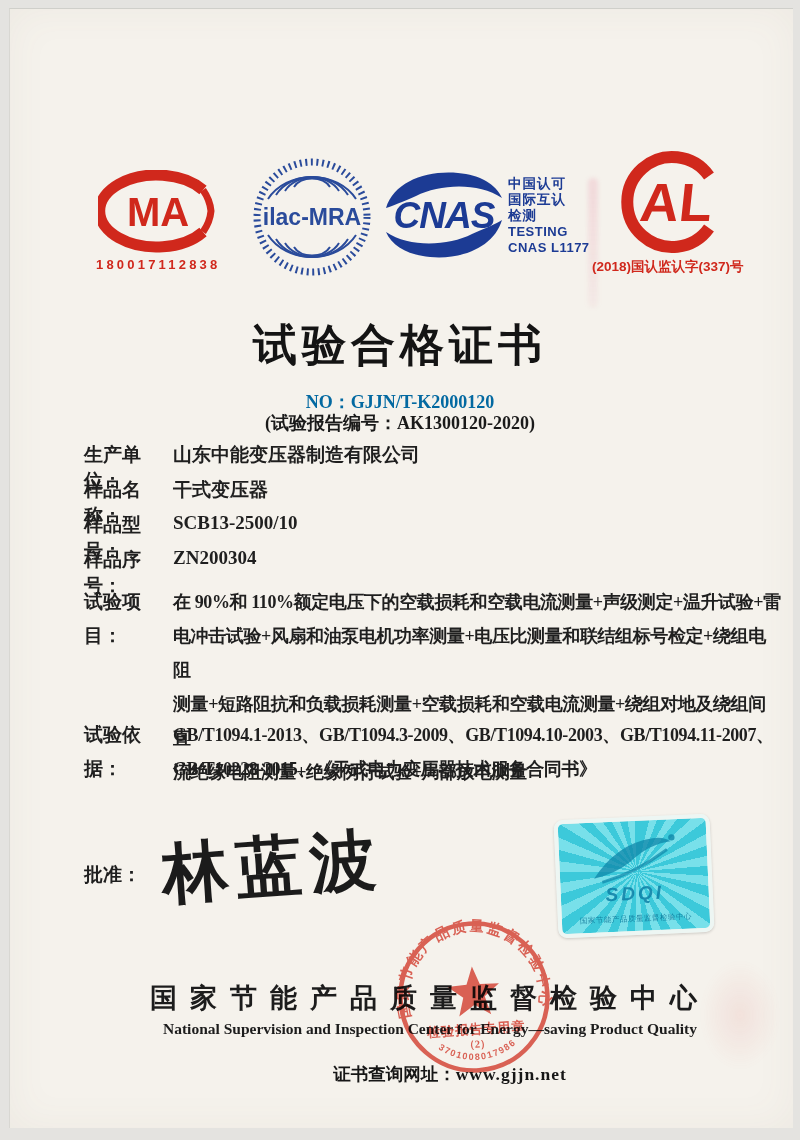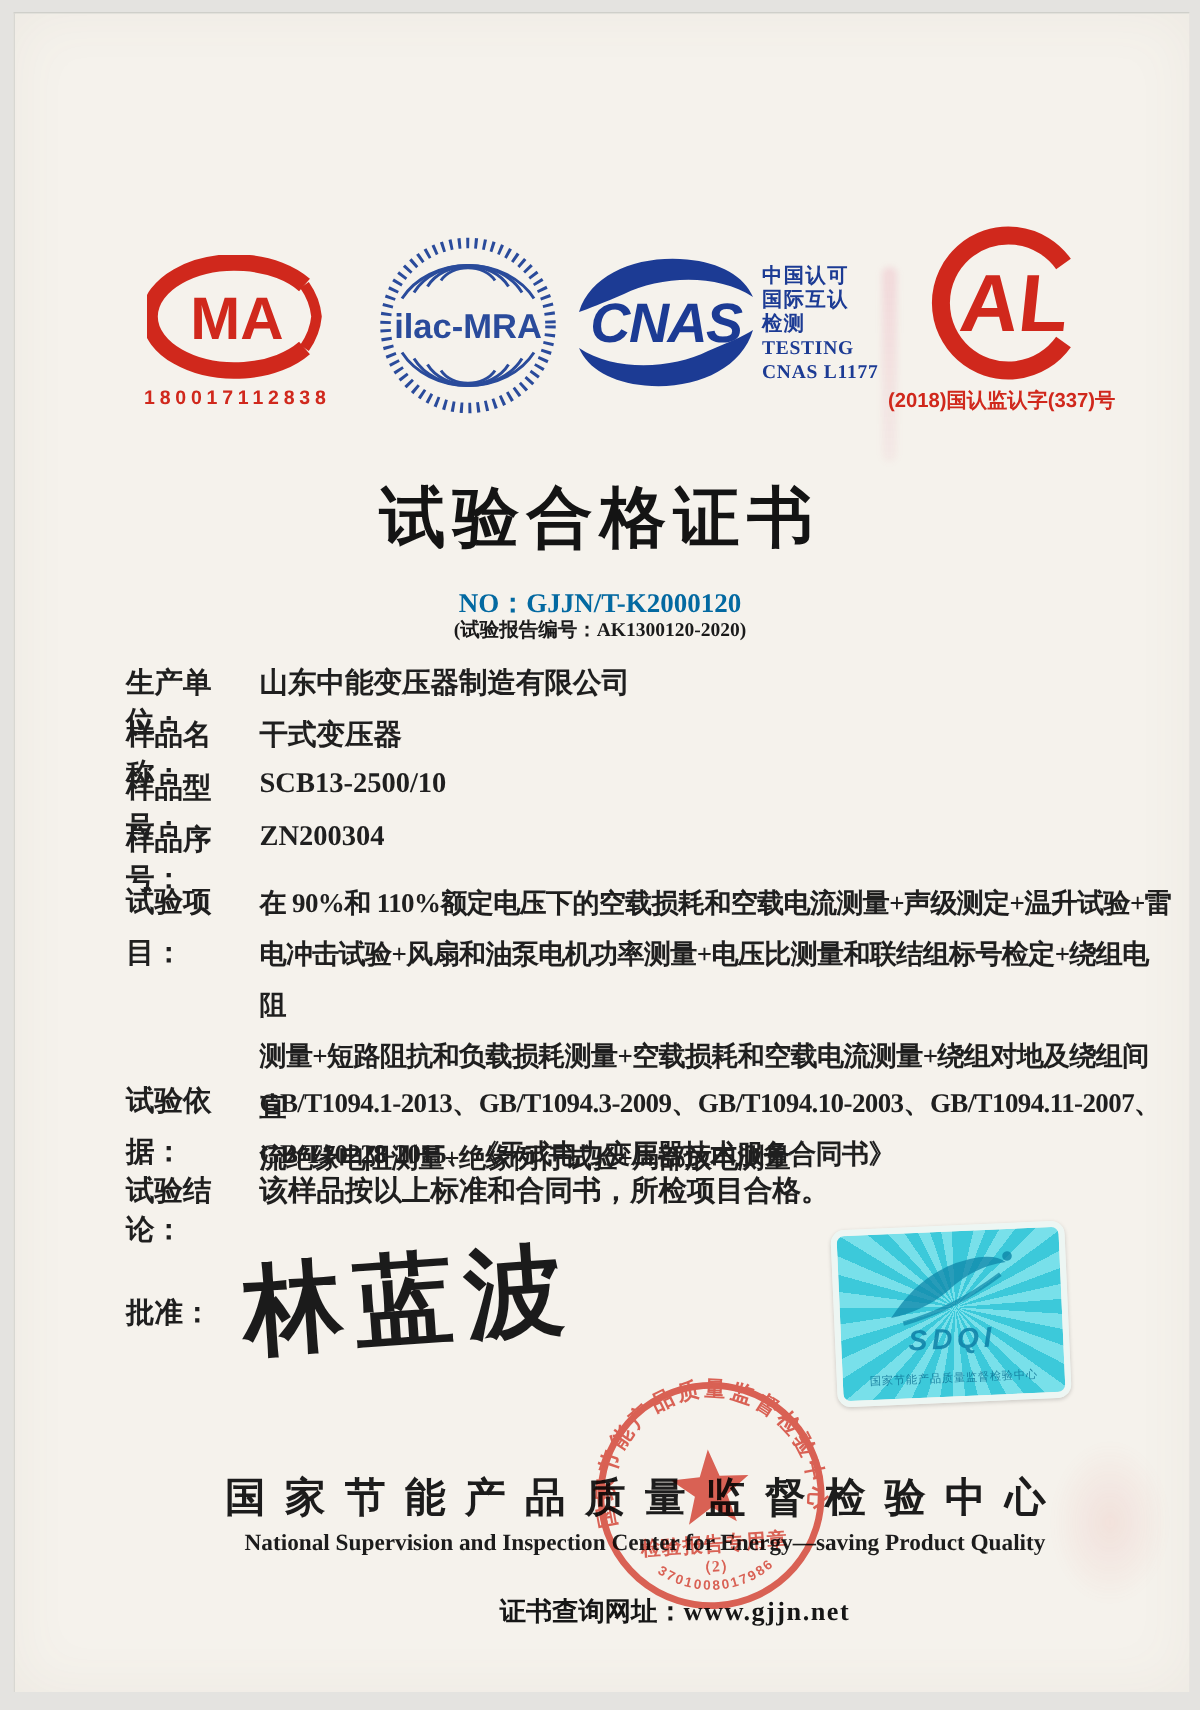--- a/index.html
+++ b/index.html
@@ -9,28 +9,28 @@
   .paper{position:absolute;left:9px;top:8px;right:7px;bottom:12px;background:#f5f2ec;
          border-top:1px solid #cfcfca;border-left:1px solid #d8d7d2;
          box-shadow:inset 0 0 40px rgba(120,110,90,.06);}
   .abs{position:absolute;}
   
   .cma-number{left:96px;top:257px;font-family:"Liberation Sans","DejaVu Sans",sans-serif;
       font-weight:bold;font-size:13px;letter-spacing:3.2px;color:#d0281c;}
   .cnas-text{left:508px;top:176px;font-family:"Liberation Sans","DejaVu Sans",sans-serif;
       font-weight:bold;color:#1c3b94;}
   .cnas-text div{font-size:13.5px;line-height:16px;letter-spacing:1px;}
-  .cnas-text div.en{letter-spacing:0.5px;font-size:13px;font-family:Liberation Serif, serif;}
+  .cnas-text div.en{letter-spacing:0.5px;font-size:13px;}
   .cal-caption{left:592px;top:258px;font-family:"Liberation Sans","DejaVu Sans",sans-serif;
       font-weight:bold;font-size:13.5px;color:#d0281c;}
   
   .title{left:0;right:0;top:316px;text-align:center;font-size:44px;font-weight:bold;
       letter-spacing:5px;color:#141414;}
   .cert-no{left:0;right:0;top:390px;text-align:center;font-size:18px;font-weight:bold;color:#0369a1;}
-  .report-no{left:0;right:0;top:411px;text-align:center;font-size:13px;font-weight:bold;color:#1a1a1a;}
+  .report-no{left:0;right:0;top:411px;text-align:center;font-size:18px;font-weight:bold;color:#1a1a1a;}
   
   .row{position:absolute;left:84px;color:#1f1f1f;font-size:19px;font-weight:600;}
   .row .label{display:inline-block;width:89px;vertical-align:top;}
   .row .value{display:inline-block;vertical-align:top;width:575px;}
   .row.multi .value{width:610px;white-space:pre-line;line-height:34px;
       font-size:18px;letter-spacing:-0.4px;}
   .row.multi{line-height:34px;}
   
   .signature{left:162px;top:822px;font-size:66px;font-weight:bold;color:#1b1b1b;
       transform:rotate(-4deg);letter-spacing:8px;white-space:nowrap;}
@@ -129,23 +129,20 @@
   <div class="row multi abs" style="top:585px">
     <span class="label">试验项目：</span><span class="value">在 90%和 110%额定电压下的空载损耗和空载电流测量+声级测定+温升试验+雷
 电冲击试验+风扇和油泵电机功率测量+电压比测量和联结组标号检定+绕组电阻
 测量+短路阻抗和负载损耗测量+空载损耗和空载电流测量+绕组对地及绕组间直
 流绝缘电阻测量+绝缘例行试验+局部放电测量</span>
   </div>
   <div class="row multi abs" style="top:718px">
     <span class="label">试验依据：</span><span class="value">GB/T1094.1-2013、GB/T1094.3-2009、GB/T1094.10-2003、GB/T1094.11-2007、
 GB/T10228-2015、《干式电力变压器技术服务合同书》</span>
   </div>
-  <div class="row abs" style="top:781px">
-    <span class="label">试验结论：</span><span class="value">该样品按以上标准和合同书，所检项目合格。</span>
-  </div>
 
   <div class="row abs" style="top:862px">
     <span class="label">批准：</span>
   </div>
   <div class="signature abs">林蓝波</div>
 
   <div class="hologram abs">
     <svg class="abs" style="left:28px;top:8px" width="92" height="56" viewBox="0 0 92 56">
       <path d="M6,48 Q30,14 66,10 Q78,9 84,14 Q62,16 44,32 Q28,44 6,48 Z" fill="#0d86a8" opacity=".75"></path>
       <path d="M14,52 Q48,44 80,22" stroke="#0d86a8" stroke-width="3" fill="none" opacity=".7"></path>

